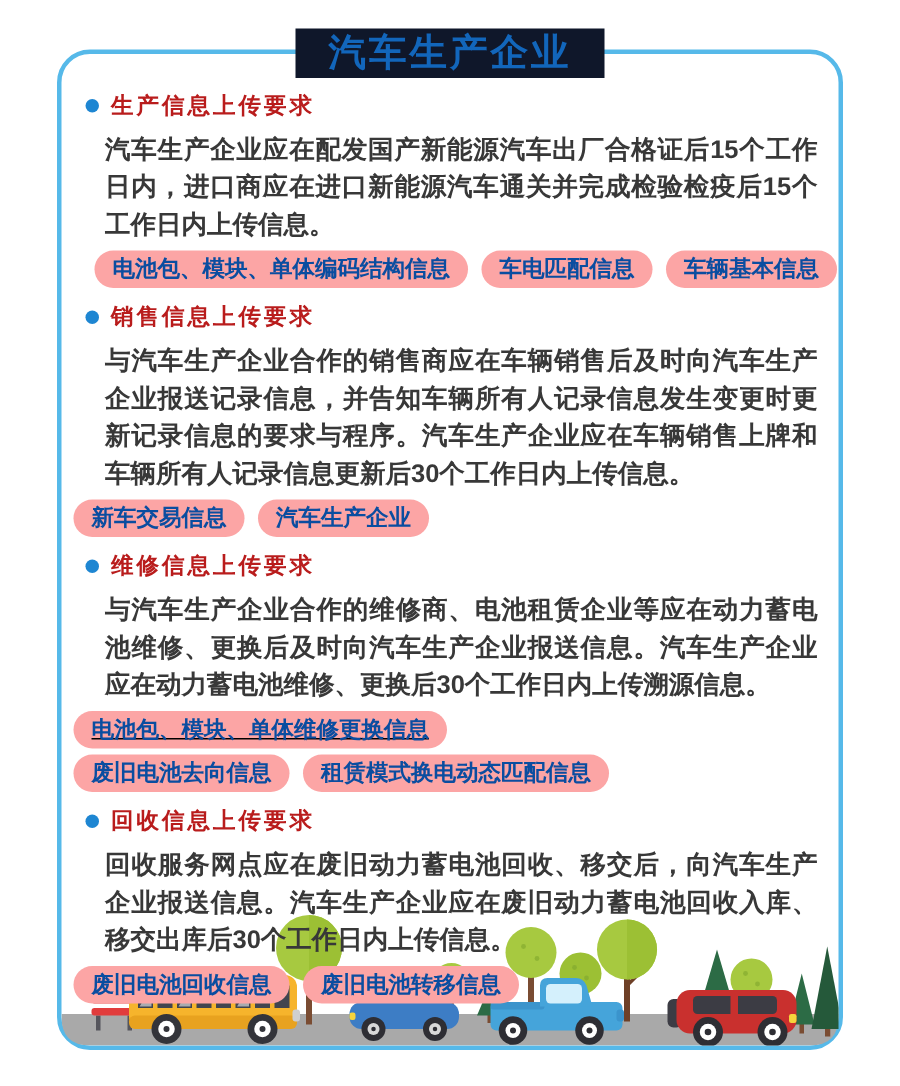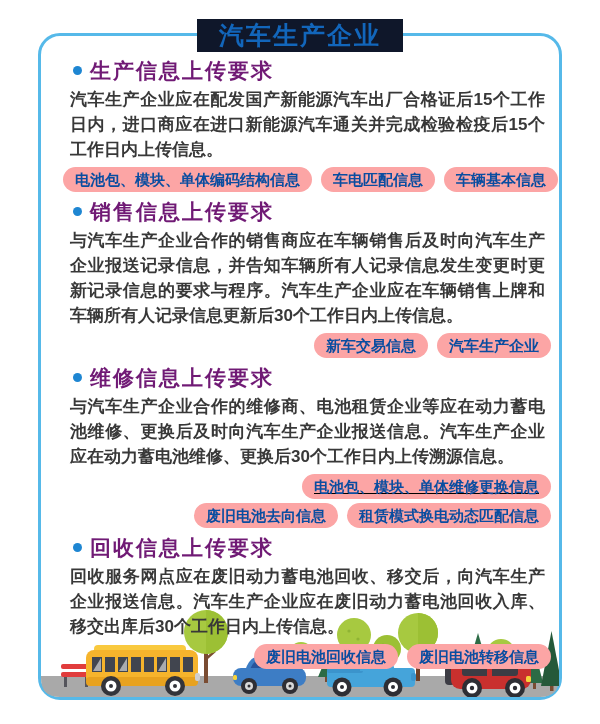--- a/index.html
+++ b/index.html
@@ -11,31 +11,31 @@
     position:relative;width:518px;height:661px;margin:33px auto 0;
     border:3px solid #56b9e9;border-radius:22px;background:#fff;
   }
   .page-title{
     position:absolute;top:-17px;left:50%;transform:translateX(-50%);
     background:#0f172a;padding:0 22px;white-space:nowrap;
     font-size:25px;font-weight:bold;color:#1266bb;line-height:33px;letter-spacing:2px;
   }
   .content{position:relative;padding-top:23px;z-index:2;}
   .sec-head{
-    display:flex;align-items:center;padding-left:16px;margin:0 16px 5px;
-    font-size:21px;font-weight:bold;color:#701a75;letter-spacing:2px;line-height:23px;
+    display:flex;align-items:center;padding-left:16px;margin:0 0 5px;
+    font-size:15px;font-weight:bold;color:#b91c1c;letter-spacing:2px;line-height:23px;
   }
   .dot{width:9px;height:9px;border-radius:50%;background:#1e86d2;margin-right:8px;flex:0 0 auto;}
   .sec-body{
     margin:0 14px 5px 29px;font-size:17px;line-height:25px;color:#383838;
     font-weight:bold;text-align:justify;
   }
   .tag-row{display:flex;gap:9px;margin:0 8px 8px;flex-wrap:nowrap;}
   .tag-row.left{justify-content:flex-start;padding-left:14px;}
-  .tag-row.center{justify-content:flex-end;}
+  .tag-row.center{justify-content:flex-start;}
   .tag-row.tight{margin-bottom:4px;text-decoration:underline;}
   .tag{
     background:#fca5a5;color:#0a4da0;font-size:15px;font-weight:bold;
     line-height:21px;padding:2px 12px;border-radius:14px;white-space:nowrap;
   }
   .illustration{position:absolute;left:0;right:0;bottom:0;height:88px;z-index:1;}
   .illustration svg{display:block;width:100%;height:100%;}
 </style>
 </head>
 <body>

